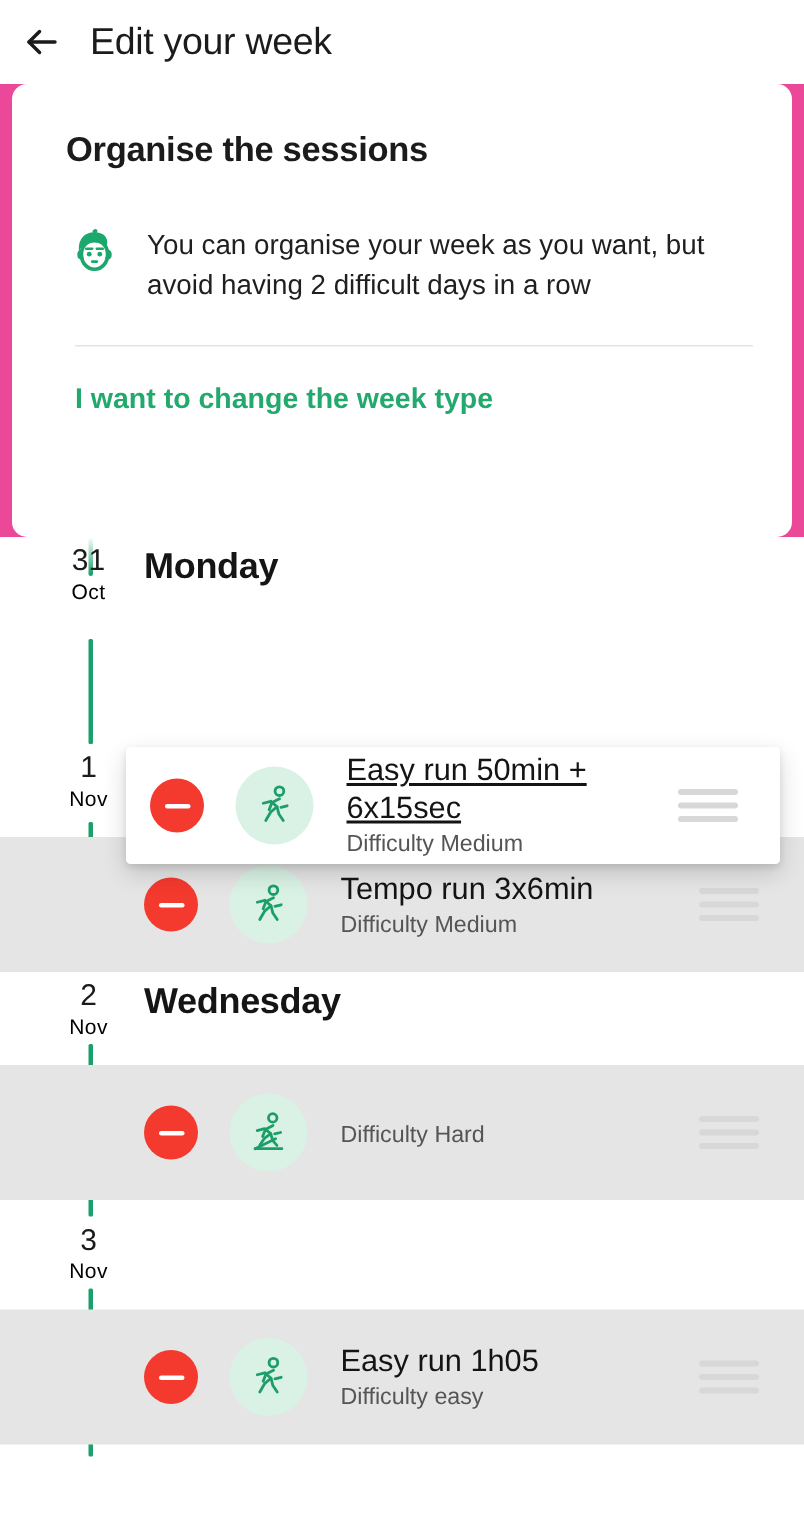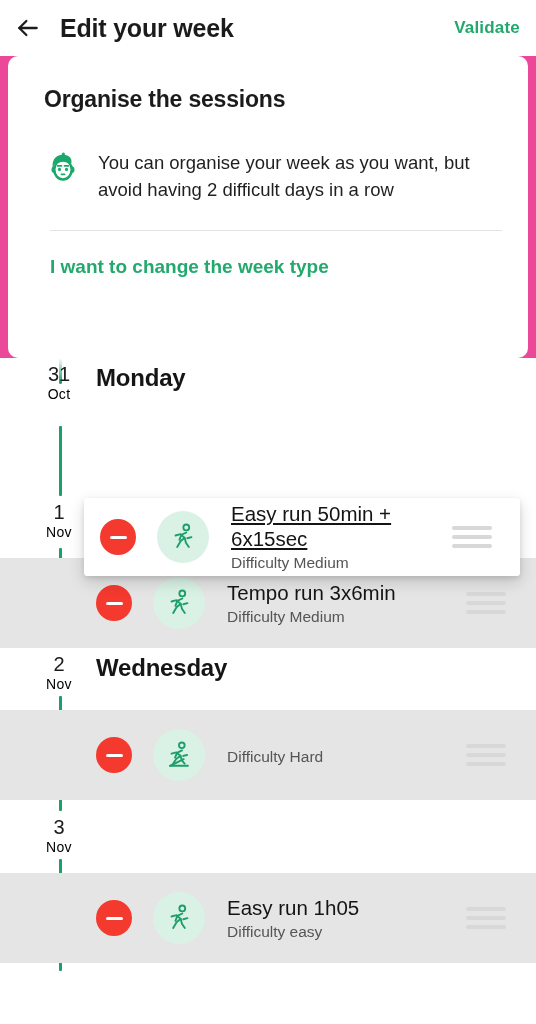--- a/index.html
+++ b/index.html
@@ -24,21 +24,21 @@
     background: #ffffff;
   }
   .back-btn {
     width: 56px; height: 56px;
     display: flex; align-items: center; justify-content: center;
     cursor: pointer;
   }
   .back-btn svg { display: block; }
   .appbar-title {
     font-size: 25px;
-    font-weight: 700;
+    font-weight: 400;
     color: #1b1b1b;
     letter-spacing: -0.2px;
     margin-left: 4px;
   }
   .validate-btn {
     position: absolute;
     right: 12px;
     top: 50%;
     transform: translateY(-50%);
     font-size: 17px;
@@ -237,21 +237,20 @@
   <div class="appbar">
     <div class="back-btn">
       <span>
         <svg width="26" height="26" viewBox="0 0 24 24" fill="none" stroke="#1b1b1b" stroke-width="2.1" stroke-linecap="round" stroke-linejoin="round">
           <line x1="20" y1="12" x2="4" y2="12"></line>
           <polyline points="10.5,5.5 4,12 10.5,18.5"></polyline>
         </svg>
       </span>
     </div>
     <div class="appbar-title">Edit your week</div>
-    <div class="validate-btn">Validate</div>
   </div>
 
   <div class="info-zone">
     <div class="info-card">
       <div class="info-title">Organise the sessions</div>
 
       <div class="info-body">
         <div class="avatar-icon">
           <svg width="38" height="38" viewBox="0 0 40 40">
 

